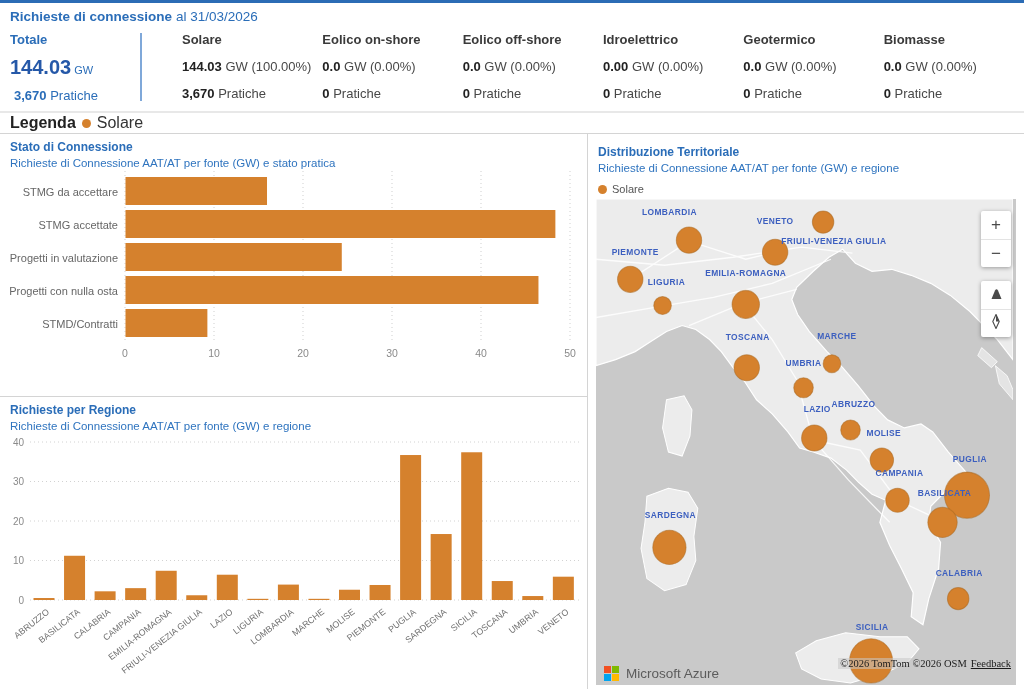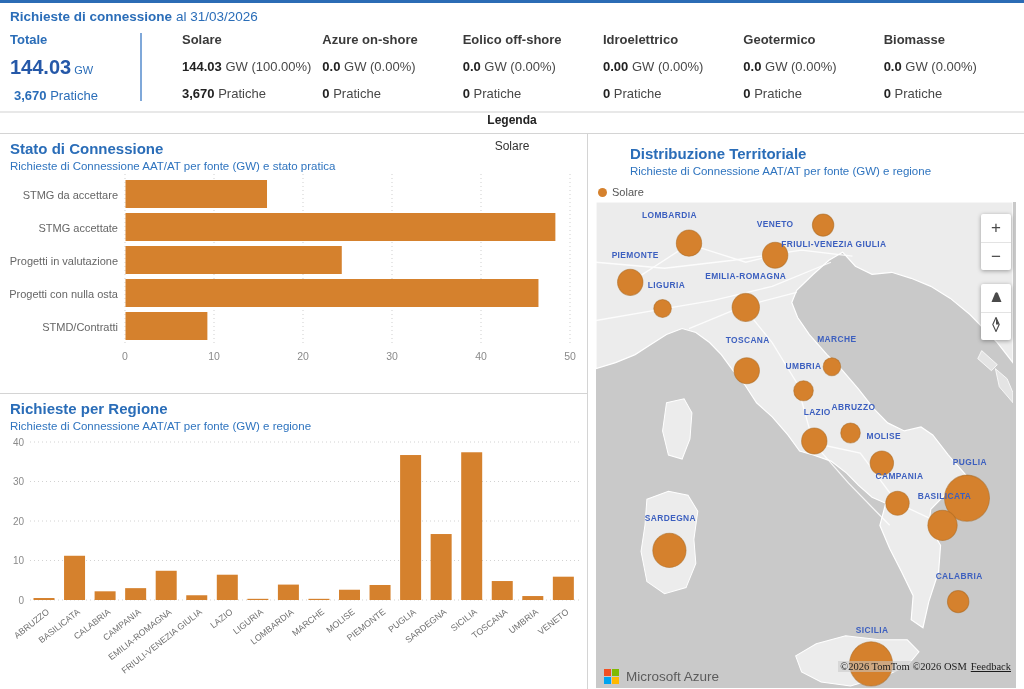--- a/index.html
+++ b/index.html
@@ -23,34 +23,34 @@
   .cols { flex:1; display:flex; padding-left:34px; }
   .col { flex:1; }
   .col .nm { font-size:13px; font-weight:bold; color:#3a3a3a; margin:5px 0 12px; }
   .col .vl { font-size:13px; color:#484848; margin-bottom:12px; white-space:nowrap; }
   .col .vl b, .col .pr b { color:#222; }
   .col .pr { font-size:13px; color:#484848; }
   
   .legendbar {
     display:flex; align-items:center; gap:6px; height:23px;
     border-top:2px solid #e8e8e8; border-bottom:1px solid #d4d4d4;
-    padding:0 10px; font-size:12px; color:#222;flex-direction:column;
+    padding:0 10px; font-size:16px; color:#222;
   }
   .legendbar .lg-label { font-weight:bold; }
   .dot { width:9px; height:9px; border-radius:50%; background:#d5812d; display:inline-block; }
   .legendbar .lg-series { color:#333; }
   
   .main { display:flex; height:558px; }
   .left { width:588px; border-right:1px solid #d4d4d4; display:flex; flex-direction:column; }
   .ptop { height:263px; border-bottom:1px solid #d4d4d4; }
   .pbot { flex:1; }
   .right { flex:1; padding:5px 8px 7px 8px; position:relative; }
-  .ptitle { font-size:15px; font-weight:bold; color:#2a6db8; padding:6px 10px 0; }
+  .ptitle { font-size:12px; font-weight:bold; color:#2a6db8; padding:6px 10px 0; }
   .psub { font-size:11.5px; color:#2f74bf; padding:3px 10px 0; }
-  .right .ptitle, .right .psub { padding-left:2px;margin-left:32px; }
+  .right .ptitle, .right .psub { padding-left:2px; }
   .chart-wrap { display:block; }
   svg text { font-family:"Liberation Sans", sans-serif; }
   
   .mlegend { display:flex; align-items:center; gap:5px; padding:9px 2px 4px; font-size:11px; color:#555; }
   .map { position:relative; height:486px; background:#c9c9c9; overflow:hidden; }
   .map svg.geo { display:block; }
   .map-ctls { position:absolute; right:5px; top:12px; }
   .ctl-group { width:30px; background:#fff; border-radius:2px; box-shadow:0 1px 4px rgba(0,0,0,.35); margin-bottom:14px; }
   .ctl-group button {
     display:block; width:30px; height:28px; border:0; background:transparent;
@@ -85,21 +85,21 @@
     <div class="cnt"><b>3,670</b> <span>Pratiche</span></div>
   </div>
   <div class="vdiv"></div>
   <div class="cols" id="source-cols">
       <div class="col">
         <div class="nm">Solare</div>
         <div class="vl"><b>144.03</b> <span>GW (100.00%)</span></div>
         <div class="pr"><b>3,670</b> <span>Pratiche</span></div>
       </div>
       <div class="col">
-        <div class="nm">Azure on-shore</div>
+        <div class="nm">Eolico on-shore</div>
         <div class="vl"><b>0.0</b> <span>GW (0.00%)</span></div>
         <div class="pr"><b>0</b> <span>Pratiche</span></div>
       </div>
       <div class="col">
         <div class="nm">Eolico off-shore</div>
         <div class="vl"><b>0.0</b> <span>GW (0.00%)</span></div>
         <div class="pr"><b>0</b> <span>Pratiche</span></div>
       </div>
       <div class="col">
         <div class="nm">Idroelettrico</div>

